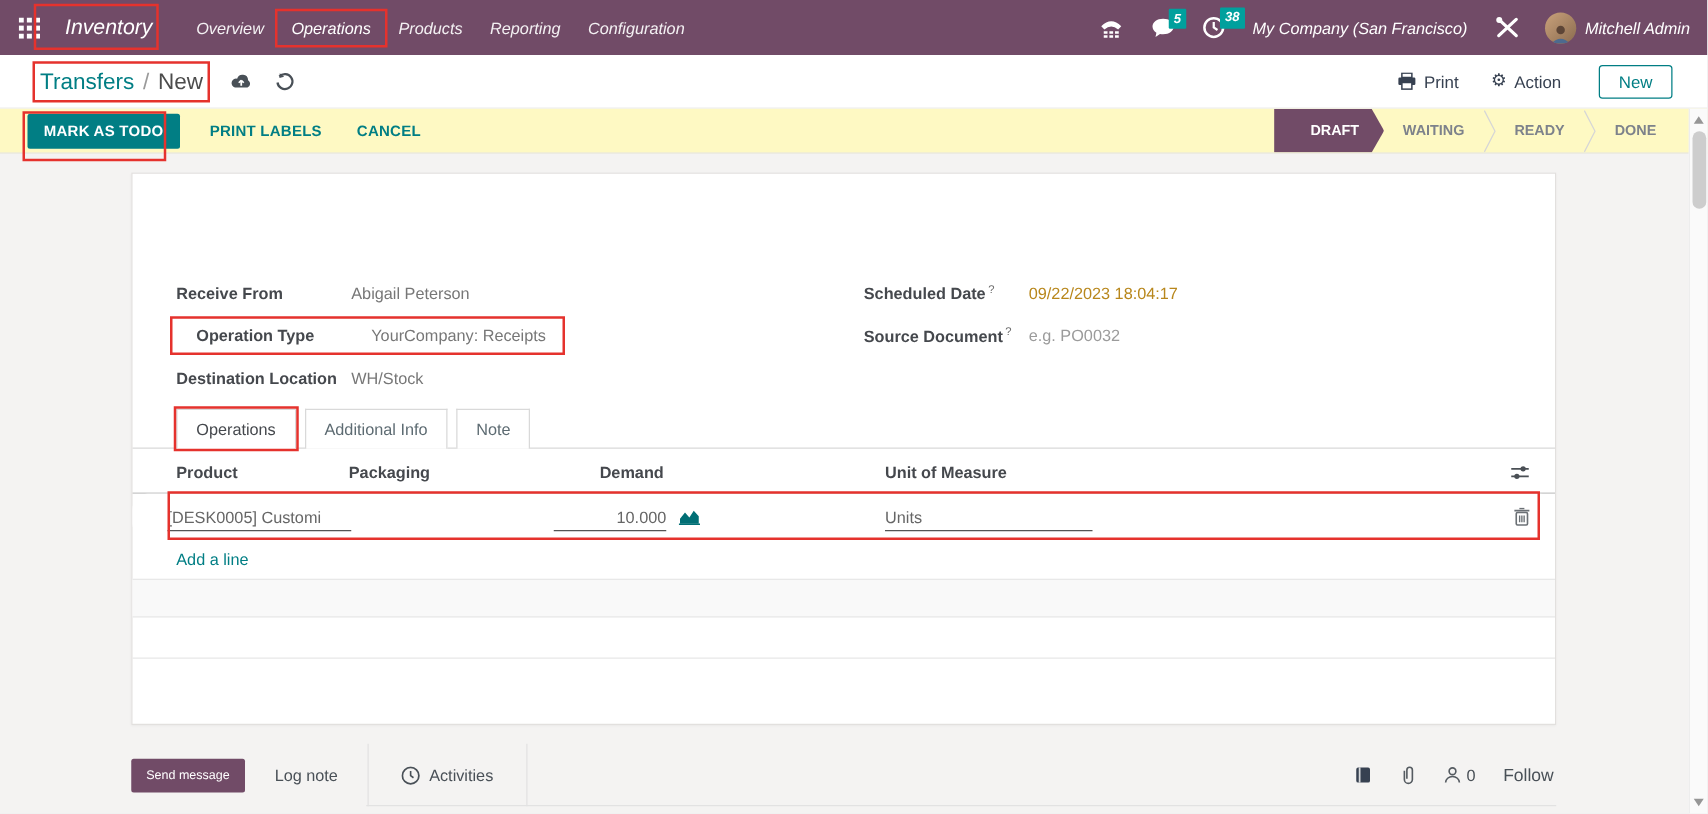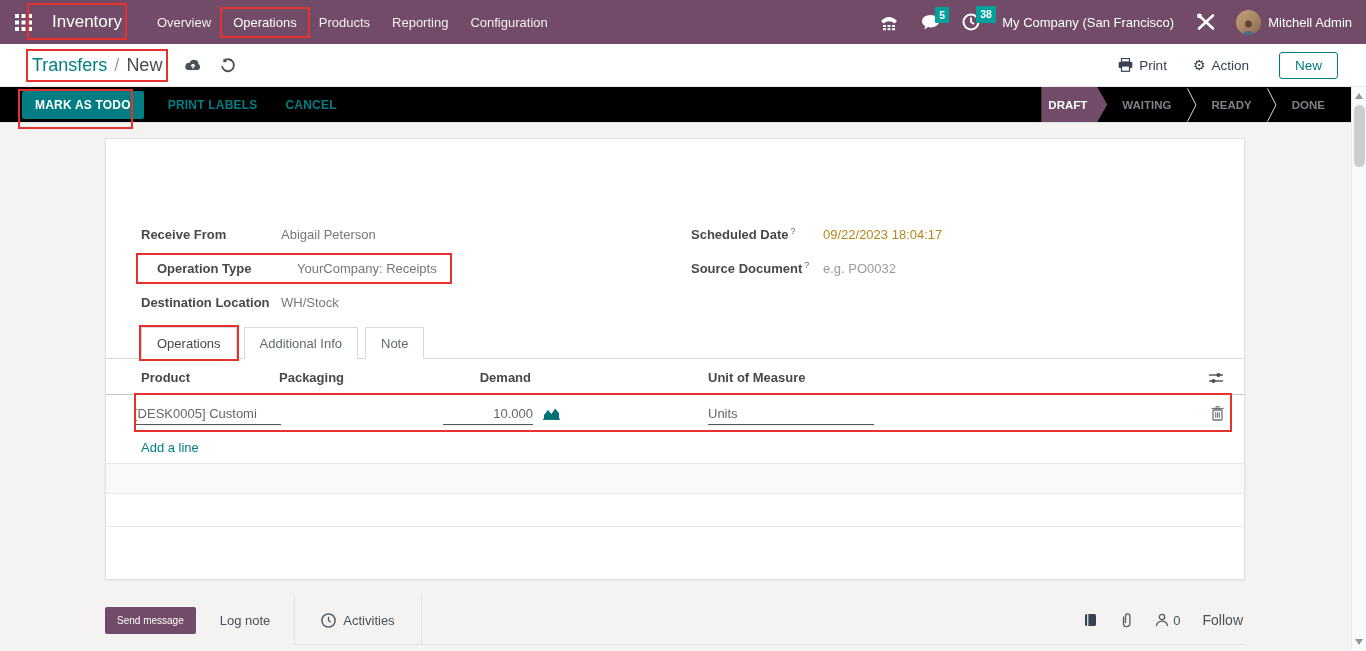--- a/index.html
+++ b/index.html
@@ -6,21 +6,21 @@
   html,body { background:#e9e9e9; }
   .screen {
     position:relative; width:1366px; height:651px; overflow:hidden;
     background:#f4f3f2; font-family:"Liberation Sans","DejaVu Sans",sans-serif;
     font-size:13px; color:#4c4c4c;
   }
 
   
   .topbar {
     position:absolute; top:0; left:0; right:0; height:44px;
-    background:#714B67; display:flex; align-items:center; color:#fff;
+    background:#714B67; display:flex; align-items:center; color:#fff;font-style:italic;
   }
   .apps-btn { margin-left:9px; width:28px; height:28px; display:flex; align-items:center; justify-content:center; cursor:pointer; background:none; border:none; }
   .brand { font-size:17px; font-weight:500; margin-left:5px; padding:6px 10px; cursor:pointer; }
   .ann-inventory { position:absolute; left:27px; top:3px; width:100px; height:37px; border:2px solid #E5322D; pointer-events:none; z-index:9; }
   .nav-items { display:flex; margin-left:14px; height:100%; align-items:center; }
   .nav-item { padding:6px 11px; color:#fff; opacity:.92; cursor:pointer; white-space:nowrap; }
   .nav-item.annotated { outline:2px solid #E5322D; outline-offset:0; opacity:1; }
   .nav-right { margin-left:auto; display:flex; align-items:center; padding-right:14px; }
   .sysicon { position:relative; margin-left:22px; display:flex; align-items:center; cursor:pointer; }
   .badge {
@@ -47,30 +47,30 @@
   .cp-right { margin-left:auto; display:flex; align-items:center; gap:26px; }
   .cp-textbtn { display:flex; align-items:center; gap:6px; color:#374151; font-size:13.5px; cursor:pointer; background:none; border:none; }
   .gear-glyph { font-family:"DejaVu Sans",sans-serif; font-size:14px; color:#374151; }
   .new-btn {
     border:1px solid #017E84; color:#017E84; background:#fff; font-size:13.5px;
     padding:5px 15px; border-radius:3px; cursor:pointer; margin-left:4px;
   }
 
   
   .statusbar {
-    position:absolute; top:87px; left:0; right:0; height:36px; background:#000000;
+    position:absolute; top:87px; left:0; right:0; height:36px; background:#fef9c3;
     border-bottom:1px solid #e3e3e3; display:flex; align-items:center; padding-left:22px;
   }
   .sb-btn { background:none; border:none; font-size:12px; font-weight:bold; letter-spacing:.2px; color:#017E84; cursor:pointer; margin-right:28px; padding:7px 0; }
   .sb-btn.primary { background:#017E84; color:#fff; padding:7px 13px; border-radius:2px; margin-right:24px; }
   .ann-marktodo { position:absolute; left:18px; top:2px; width:115px; height:40px; border:2px solid #E5322D; pointer-events:none; z-index:9; }
   .stages { margin-left:auto; display:flex; align-items:stretch; height:100%; margin-right:26px; }
   .stage { display:flex; align-items:center; padding:0 15px; font-size:11.5px; font-weight:bold; color:#7d828b; cursor:pointer; }
   .stage.active {
-    background:#714B67; color:#fff; padding:0 20px 0 7px;
+    background:#714B67; color:#fff; padding:0 20px 0 29px;
     clip-path:polygon(0 0, calc(100% - 10px) 0, 100% 50%, calc(100% - 10px) 100%, 0 100%);
   }
   .stage-sep { display:flex; align-items:center; }
 
   
   .content { position:absolute; top:123px; left:0; right:0; bottom:0; background:#f4f3f2; }
   .sheet {
     position:absolute; left:105px; top:15px; width:1140px; height:442px;
     background:#fff; border:1px solid #e2e0de; box-shadow:0 1px 2px rgba(0,0,0,.05);
   }

